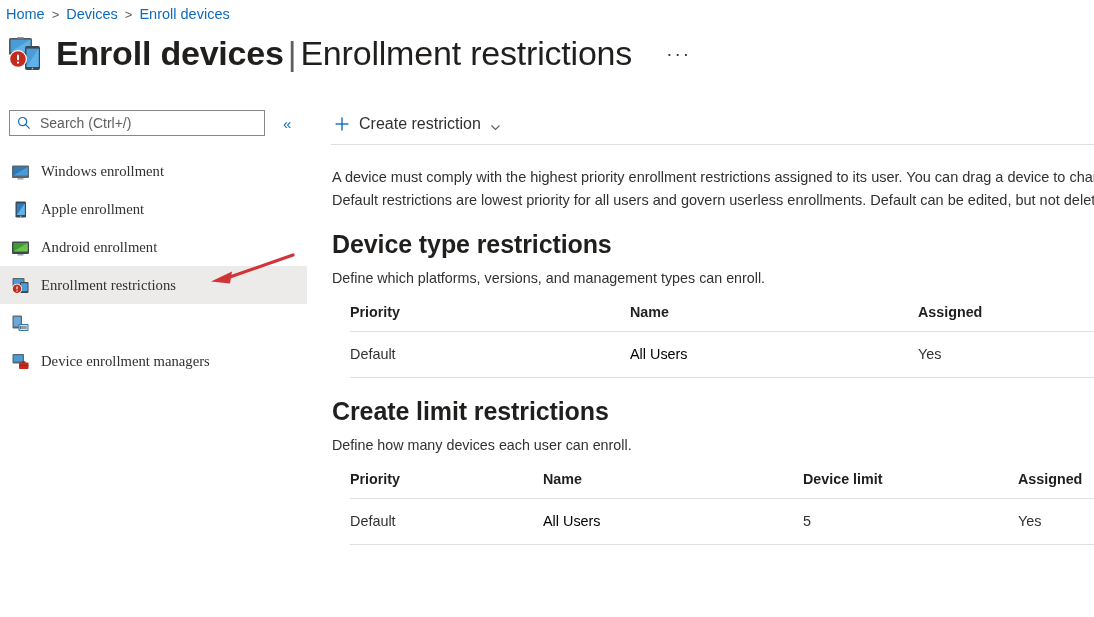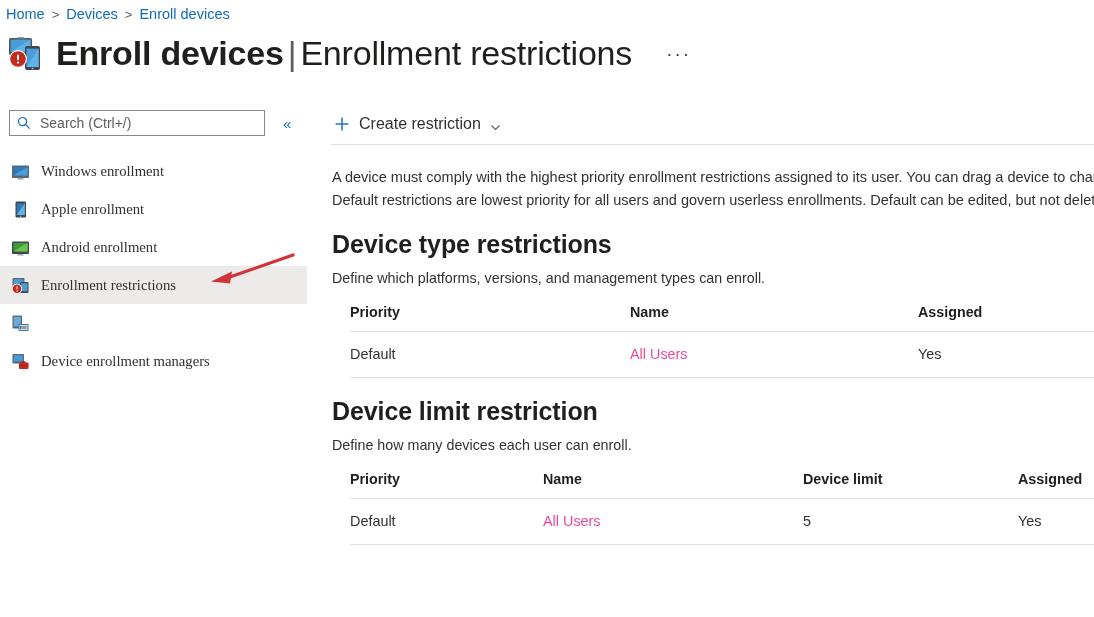--- a/index.html
+++ b/index.html
@@ -207,21 +207,21 @@
     padding: 0 0 11px 0;
     border-bottom: 1px solid #e1dfdd;
   }
   table.grid td {
     font-size: 14.4px;
     color: #323130;
     padding: 14px 0 15px 0;
     border-bottom: 1px solid #e1dfdd;
   }
   table.grid td a {
-    color: #ec4899;
+    color: #000000;
     text-decoration: none;
     cursor: pointer;
   }
 
   
   .t-type th:nth-child(1), .t-type td:nth-child(1) { width: 280px; }
   .t-type th:nth-child(2), .t-type td:nth-child(2) { width: 288px; }
   .t-type th:nth-child(3), .t-type td:nth-child(3) { width: 194px; }
   .t-type th:nth-child(2), .t-type td:nth-child(2) { text-align: left; padding-left: 0; }
 
@@ -418,21 +418,21 @@
         <tr>
           <td>Default</td>
           <td><a href="#">All Users</a></td>
           <td>Yes</td>
         </tr>
       </tbody>
     </table>
   </div>
 
   <div class="section">
-    <h2 class="section-title">Device limit restriction</h2>
+    <h2 class="section-title">Create limit restrictions</h2>
     <p class="section-sub">Define how many devices each user can enroll.</p>
     <table class="grid t-limit">
       <thead>
         <tr>
           <th>Priority</th>
           <th>Name</th>
           <th>Device limit</th>
           <th>Assigned</th>
         </tr>
       </thead>

